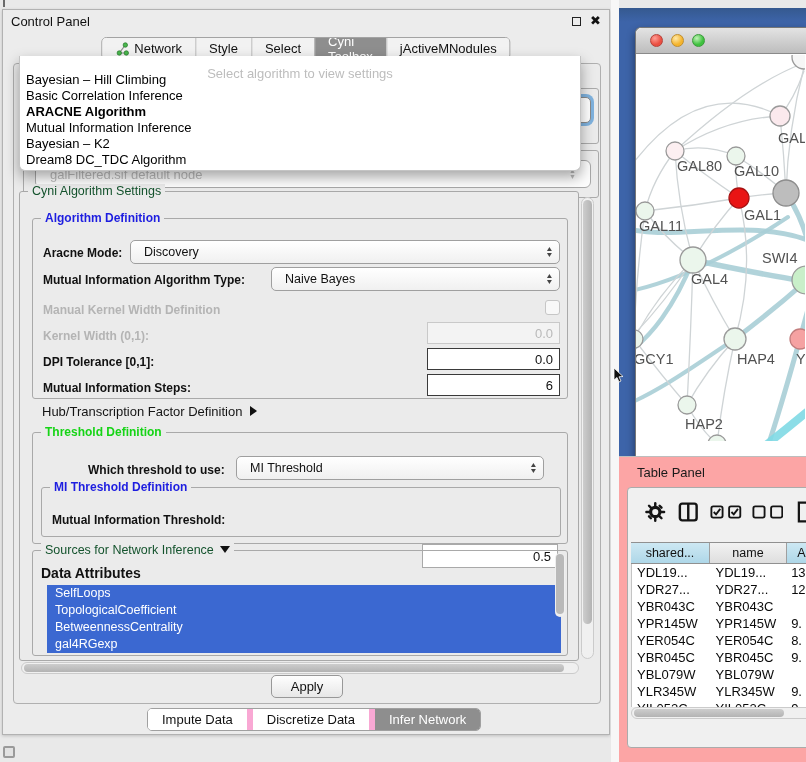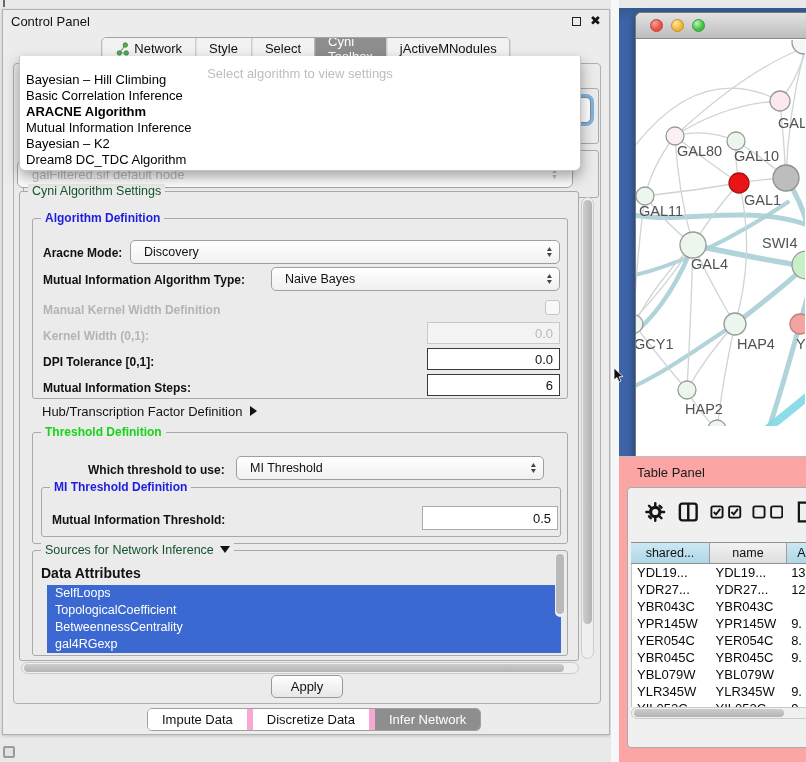--- a/index.html
+++ b/index.html
@@ -6,42 +6,42 @@
   html,body { width:806px; height:762px; }
   body { font-family:"Liberation Sans","DejaVu Sans",sans-serif; background:#e9e9e9; position:relative; overflow:hidden; }
   #page { position:absolute; left:0; top:0; width:806px; height:762px; overflow:hidden; }
   .groupbox { position:absolute; border:1px solid #a9a9a9; border-radius:3px; }
   .grouplabel { position:absolute; top:-8px; left:8px; background:#ebebeb; padding:0 4px; font-size:12px; font-weight:bold; color:#14532d; white-space:nowrap; }
   .grouplabel.blue { color:#1d1de0; }
   .grouplabel.green { color:#16d416; }
   .combo { position:absolute; background:linear-gradient(#ffffff,#f0f0f0); border:1px solid #9f9f9f; border-radius:5px; display:flex; align-items:center; font-size:12.5px; color:#111; padding:0 6px 0 13px; }
   .combo .arrows { margin-left:auto; display:flex; flex-direction:column; align-items:center; font-size:7px; line-height:6px; color:#444; transform:scaleX(1.2); }
   .field { position:absolute; background:#fff; border:1.5px solid #3a3a3a; font-size:13px; color:#111; display:flex; align-items:center; justify-content:flex-end; padding:0 6px; }
-  .field.lite { border:1px solid #a9a9a9; }
+  .field.lite { border:1px solid #a9a9a9;margin-top:38px; }
   .field.dis { background:#f3f3f3; border:1px solid #c9c9c9; color:#b9b9b9; }
   .lbl { position:absolute; font-size:12px; font-weight:bold; color:#111; white-space:nowrap; }
   .lbl.dis { color:#b4b4b4; }
 
   
   #cpanel { position:absolute; left:2px; top:9px; width:608px; height:726px; background:#ececec; border:1px solid #b2b2b2; box-shadow:0 1px 3px rgba(0,0,0,.18); }
   #cp-titlebar { position:absolute; left:0; top:0; width:100%; height:22px; display:flex; align-items:center; padding:0 8px; }
   #cp-title { font-size:13px; color:#111; }
   #cp-controls { margin-left:auto; display:flex; align-items:center; gap:9px; }
   #float-icon { width:9px; height:9px; border:1.5px solid #222; display:inline-block; }
   #close-icon { font-size:13px; font-weight:bold; color:#111; line-height:10px; }
   #tabbar { position:absolute; top:27px; left:50%; transform:translateX(-50%); display:inline-flex; height:23px; border:1px solid #a3a3a3; border-radius:5px; overflow:hidden; background:#f2f2f2; }
   .tab { display:flex; align-items:center; gap:5px; padding:0 13px; font-size:13px; color:#111; border-left:1px solid #bdbdbd; background:#f2f2f2; }
   .tab:first-child { border-left:none; }
   .tab.sel { background:#8e8e8e; color:#fff; }
   #inset { position:absolute; left:10px; top:53px; width:588px; height:641px; background:#ebebeb; border:1px solid #b0b0b0; border-radius:4px; }
 
   
   .bg-frag { position:absolute; border:1px solid #aaa; border-radius:3px; background:#ebebeb; }
   #bg-combo-focus { position:absolute; left:306px; top:87px; width:282px; height:26px; border:1px solid #8a8a8a; border-radius:5px; background:#fff; box-shadow:0 0 0 3px #7fb2de; }
-  #bg-combo2 { position:absolute; left:14px; top:150px; width:556px; height:28px; border:1px solid #a8a8a8; border-radius:6px; background:#fdfdfd; display:flex; align-items:center; padding:0 14px; font-size:13px; color:#bcbcbc; }
+  #bg-combo2 { position:absolute; left:32px; top:150px; width:556px; height:28px; border:1px solid #a8a8a8; border-radius:6px; background:#fdfdfd; display:flex; align-items:center; padding:0 14px; font-size:13px; color:#bcbcbc; }
   #bg-combo2 .arrows { margin-left:auto; display:flex; flex-direction:column; font-size:7px; line-height:6px; color:#bbb; }
 
   
   #algo-dd { position:absolute; left:16px; top:46px; width:562px; height:115px; background:#fff; border:1px solid #c4c4c4; border-top:none; border-radius:0 0 6px 6px; box-shadow:0 6px 14px rgba(0,0,0,.35); z-index:40; }
   #algo-dd .ph { text-align:center; color:#bdbdbd; font-size:13px; padding-top:10px; height:16px; }
   .dd-item { font-size:13px; color:#000; height:16px; line-height:16px; padding-left:6px; white-space:nowrap; }
   .dd-item.bold { font-weight:bold; }
 
   
   .sb-v { position:absolute; width:13px; background:#f0f0f0; border:1px solid #cbcbcb; border-radius:7px; }
@@ -63,21 +63,21 @@
   .btab.sel { background:#8e8e8e; color:#fff; }
 
   .expander { position:absolute; font-size:13px; color:#151515; white-space:nowrap; }
   .tri-r { display:inline-block; margin-left:8px; width:0; height:0; border-left:7px solid #111; border-top:5px solid transparent; border-bottom:5px solid transparent; }
   .tri-d { display:inline-block; margin-left:6px; width:0; height:0; border-top:7px solid #111; border-left:5px solid transparent; border-right:5px solid transparent; vertical-align:1px; }
   .checkbox { position:absolute; width:15px; height:15px; border:1px solid #c6c6c6; border-radius:3px; background:#f8f8f8; }
 
   
   #gap-strip { position:absolute; left:611px; top:0; width:8px; height:762px; background:#f7f7f7; }
   #desktop { position:absolute; left:619px; top:8px; width:187px; height:448px; background:linear-gradient(#35598f,#3d64a9 14px); }
-  #netwin { position:absolute; left:16px; top:4px; width:171px; height:510px; background:#fff; border:1px solid #777; border-right:none; border-radius:6px 0 0 0; box-shadow:0 4px 9px rgba(0,0,0,.45); overflow:hidden; }
+  #netwin { position:absolute; left:16px; top:19px; width:171px; height:510px; background:#fff; border:1px solid #777; border-right:none; border-radius:6px 0 0 0; box-shadow:0 4px 9px rgba(0,0,0,.45); overflow:hidden; }
   #net-titlebar { position:absolute; left:0; top:0; width:100%; height:26px; background:linear-gradient(#e3e3e3,#bdbdbd); border-bottom:1px solid #8a8a8a; border-radius:6px 0 0 0; display:flex; align-items:center; padding-left:14px; gap:8px; }
   .tl { width:13px; height:13px; border-radius:50%; }
   .tl.red { background:radial-gradient(circle at 35% 30%, #ff9d94, #ea4f42 60%); border:1px solid #b5423a; }
   .tl.yel { background:radial-gradient(circle at 35% 30%, #ffe9a8, #f4b42e 60%); border:1px solid #c08e2e; }
   .tl.grn { background:radial-gradient(circle at 35% 30%, #c0f3b6, #3fc13f 60%); border:1px solid #3a9a3a; }
   #netsvg { position:absolute; left:0; top:27px; }
 
   
   #tpanel { position:absolute; left:619px; top:456px; width:187px; height:306px; background:#fca5a5; border-top:1px solid #bdbdbd; }
   #tpanel-title { position:absolute; left:18px; top:8px; font-size:13px; color:#1a1a1a; }

